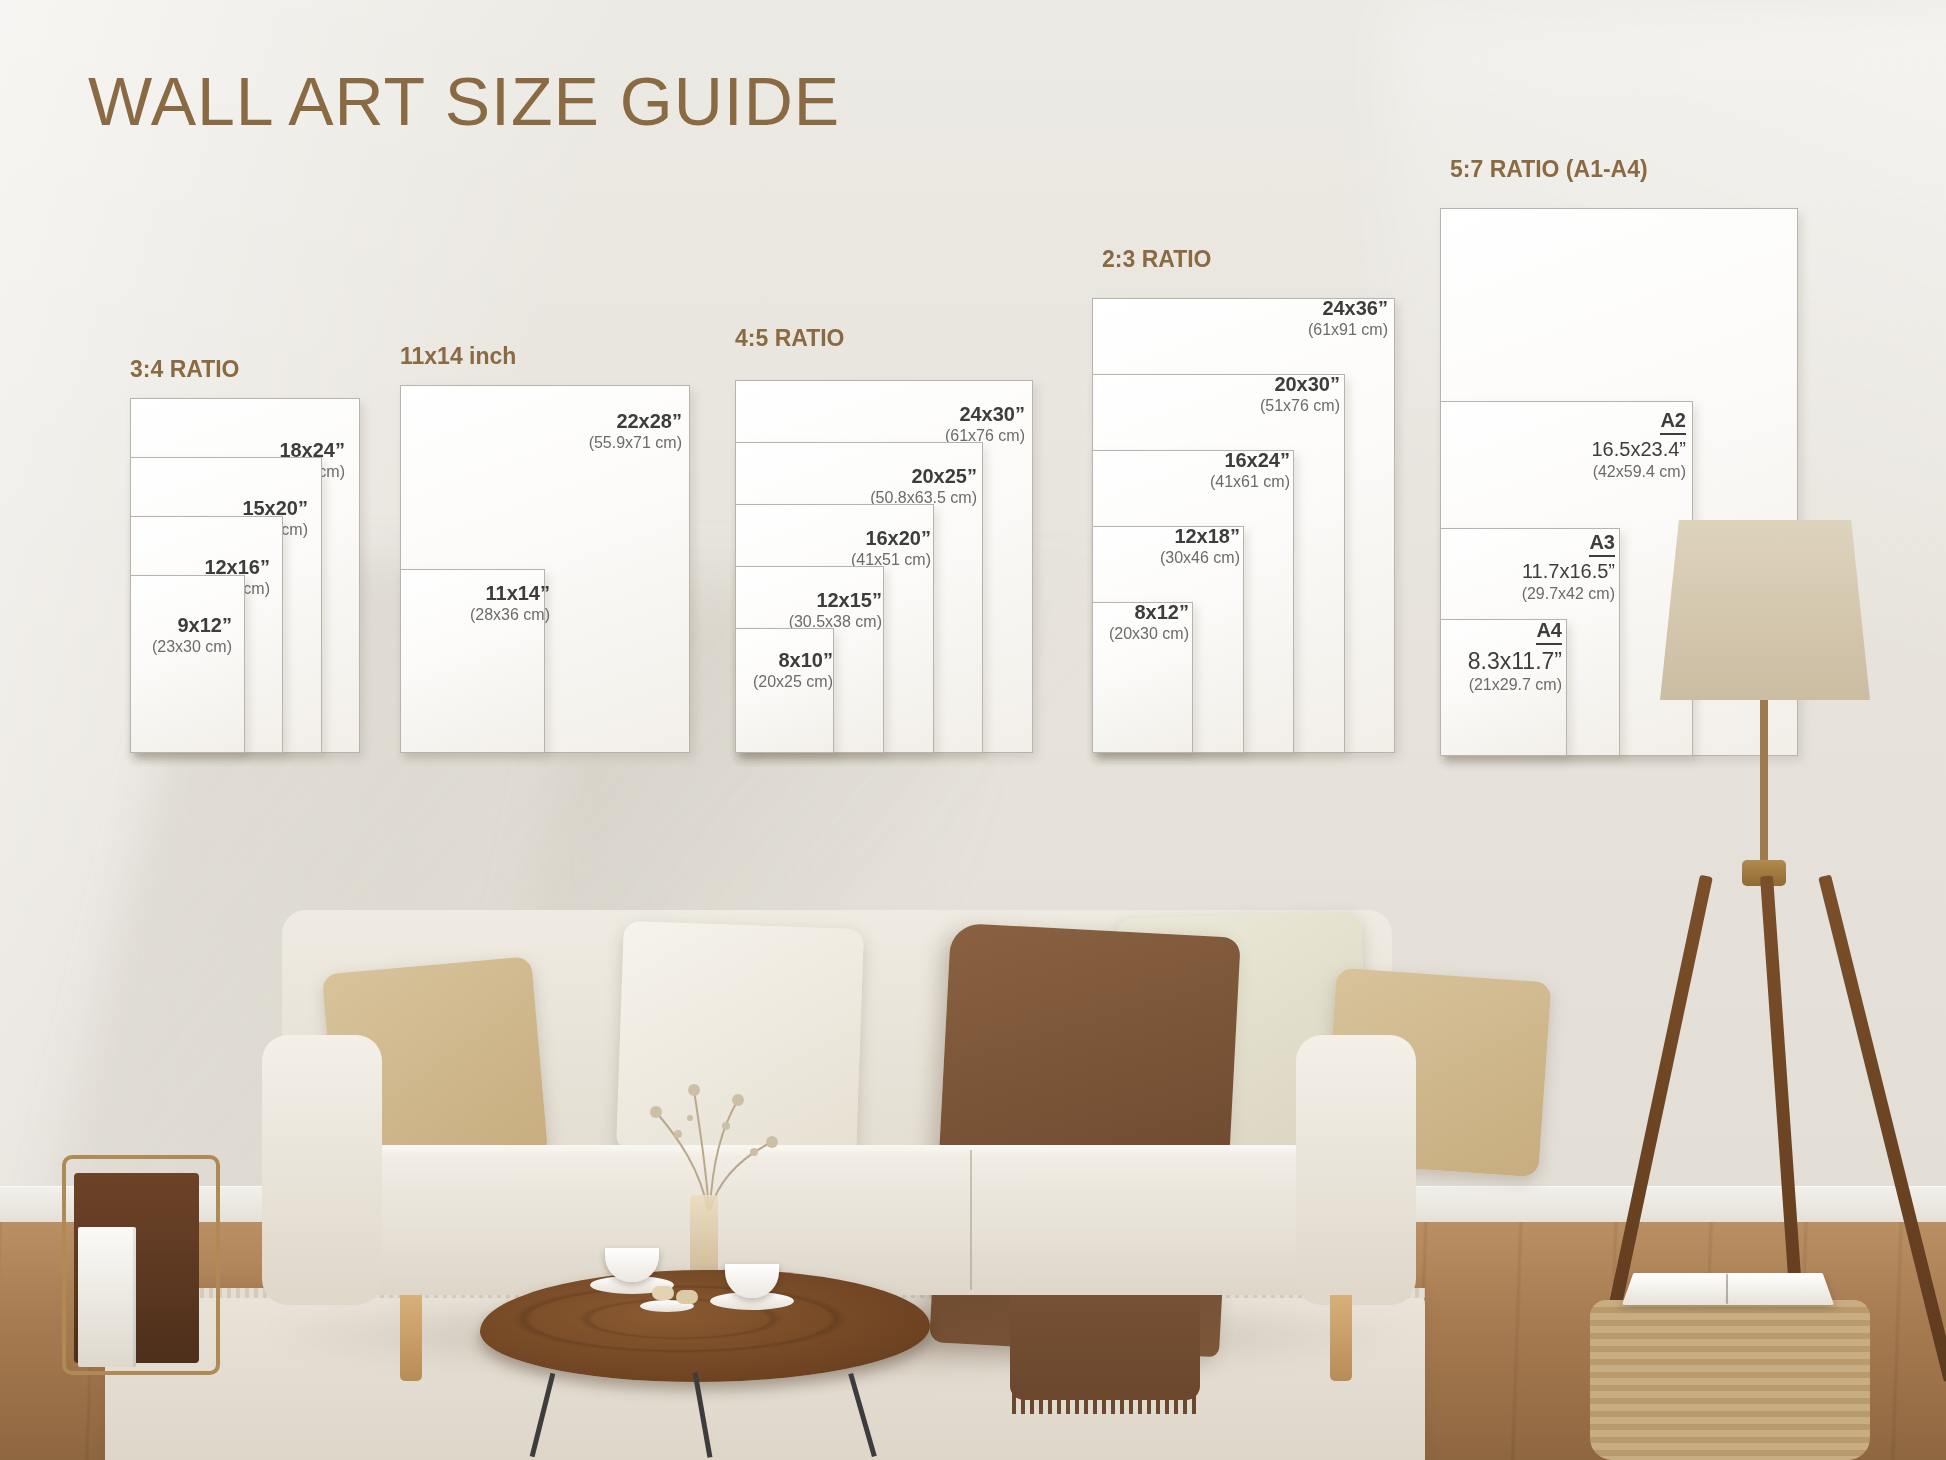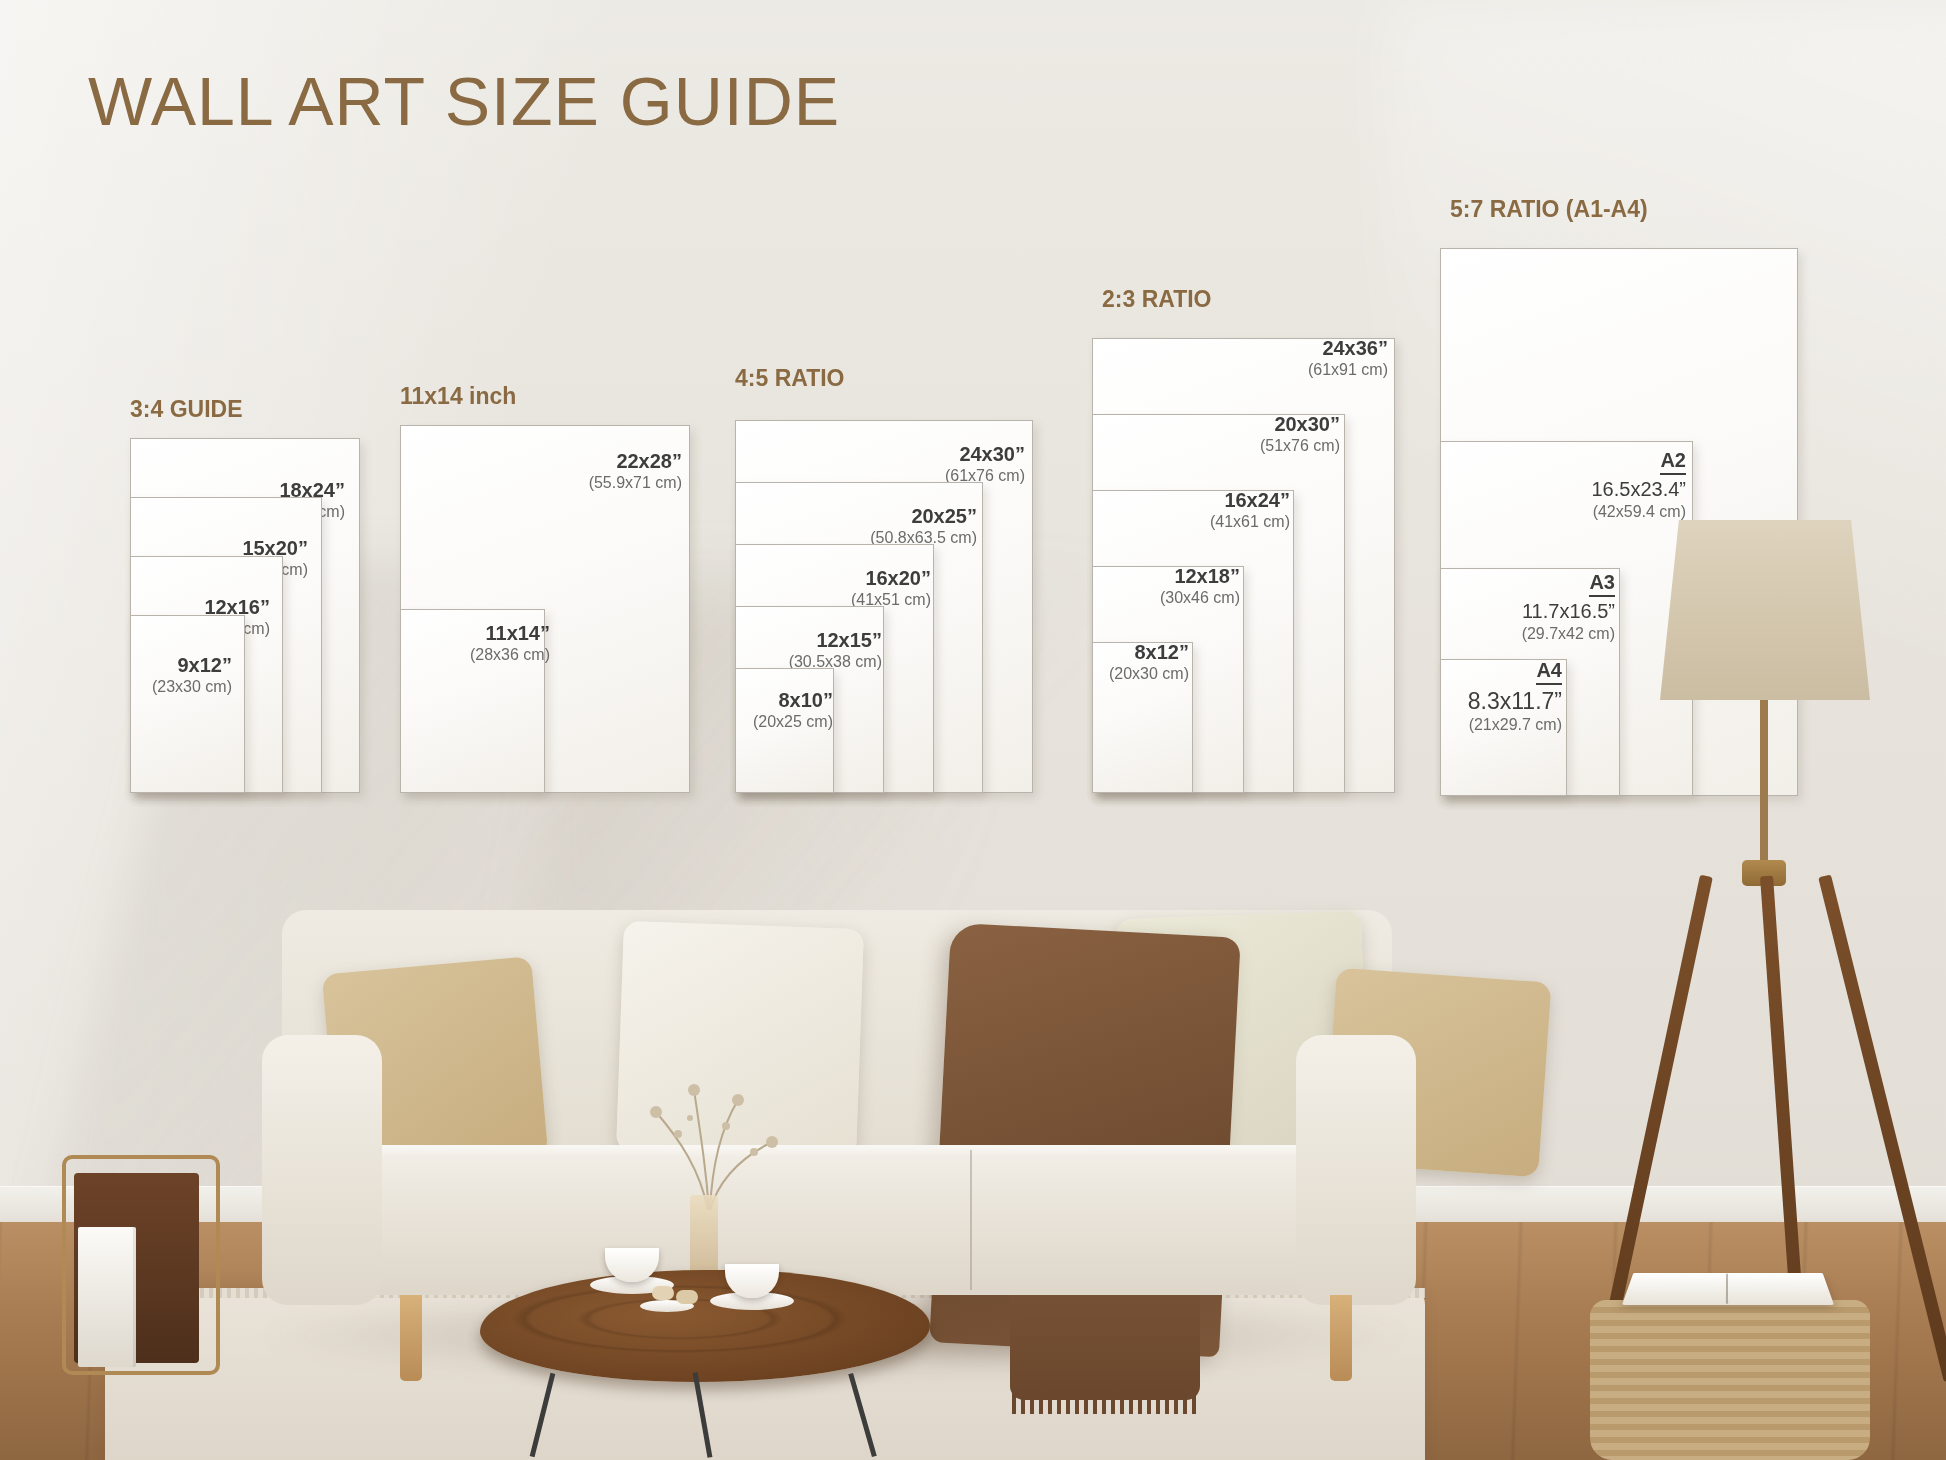--- a/index.html
+++ b/index.html
@@ -309,21 +309,21 @@
     left: 88px;
     top: 62px;
     font-size: 68px;
     letter-spacing: 1px;
     color: #8a6a42;
     font-family: "Liberation Sans", sans-serif;
     font-weight: 400;
   }
 
   
-  .group { position: absolute; margin-top: 40px; }
+  .group { position: absolute; }
   .group-label {
     position: absolute;
     color: #8a6a42;
     font-weight: 700;
     font-size: 23px;
     white-space: nowrap;
   }
   .frame {
     position: absolute;
     background: linear-gradient(160deg, #ffffff 0%, #fbfaf8 45%, #f2efe9 100%);
@@ -412,21 +412,21 @@
   <div class="wall-shadow-b"></div>
   <div class="baseboard"></div>
   <div class="floor"></div>
   <div class="floor-boards"></div>
   <div class="rug"></div>
   <div class="rug-fringe"></div>
 
   <div class="title">WALL ART SIZE GUIDE</div>
 
   <div class="group" style="left:130px; top:398px; width:250px; height:355px;">
-    <div class="group-label" style="left:0px; top:-42px;">3:4 GUIDE</div>
+    <div class="group-label" style="left:0px; top:-42px;">3:4 RATIO</div>
 
     <div class="frame" style="left:0px; top:0px; width:230px; height:355px;"></div>
     <div class="frame-label" style="left:-10px; top:40px; width:225px;">
       <span class="sz">18x24”</span>
       <span class="cm">(46x61 cm)</span>
     </div>
 
     <div class="frame" style="left:0px; top:59px; width:192px; height:296px;"></div>
     <div class="frame-label" style="left:-10px; top:98px; width:188px;">
       <span class="sz">15x20”</span>

